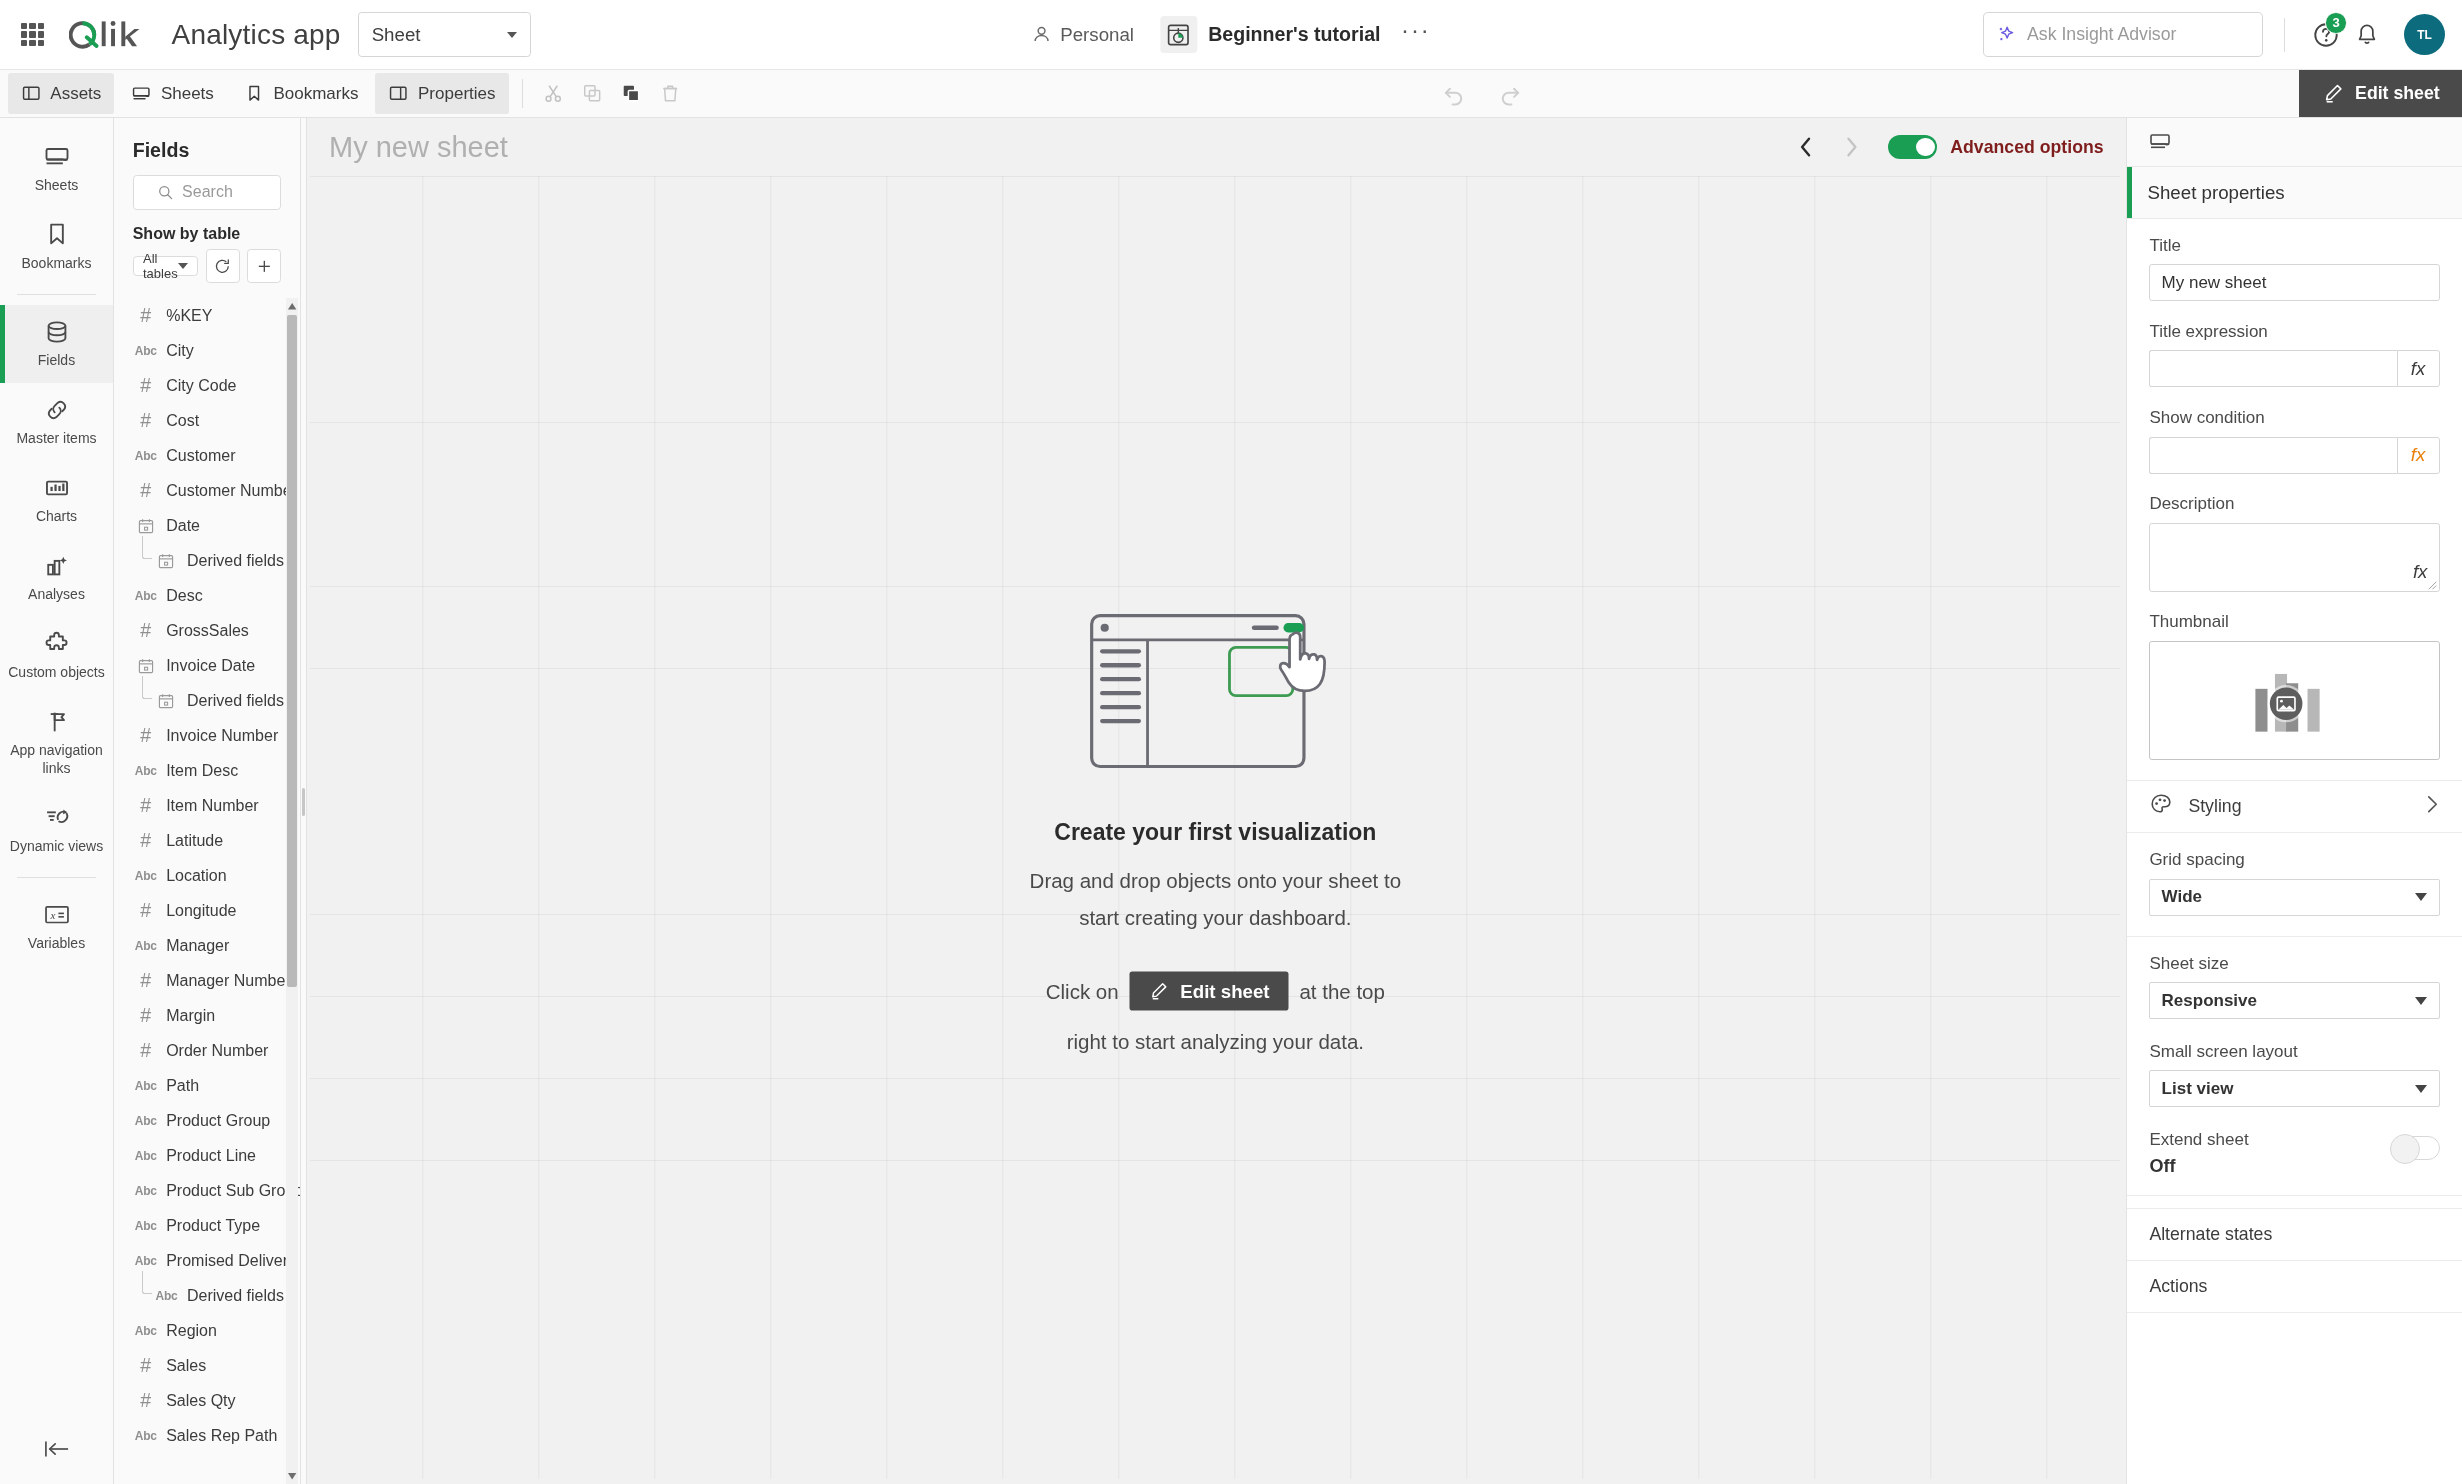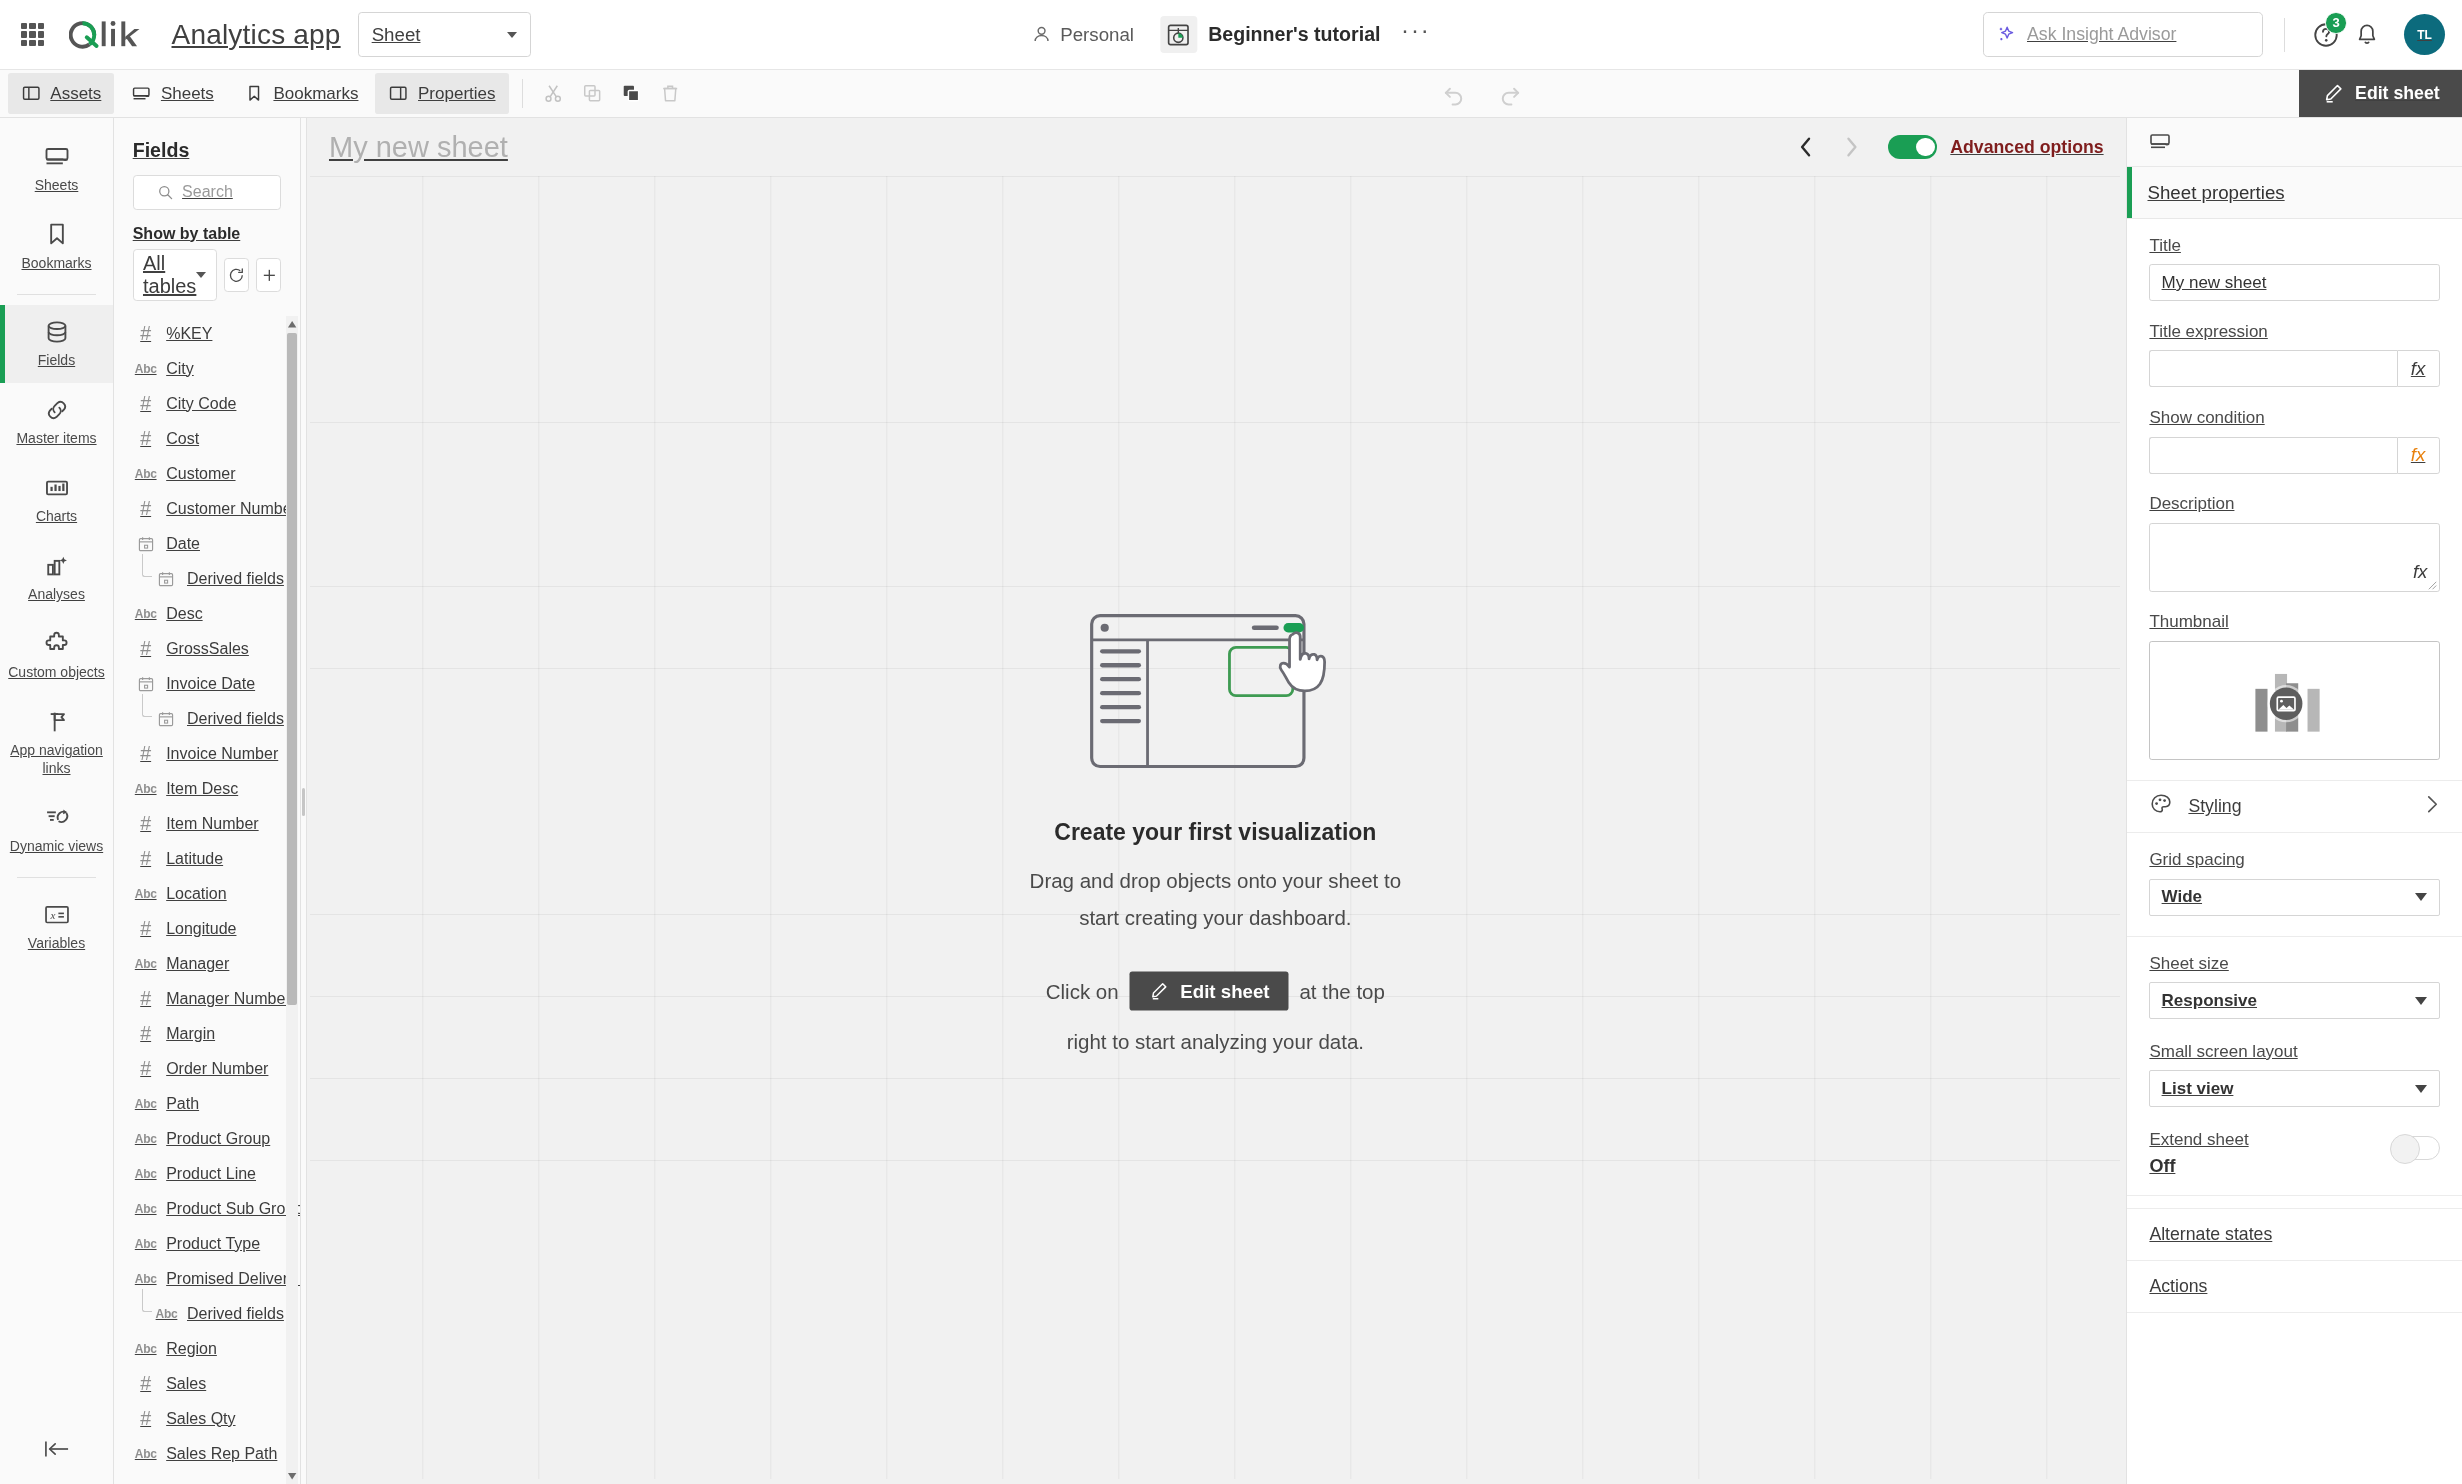--- a/index.html
+++ b/index.html
@@ -3,21 +3,21 @@
 <meta charset="utf-8">
 <style>
   * { box-sizing: border-box; margin: 0; padding: 0; }
   html, body {
     width: 2462px; height: 1485px;
     font-family: "Liberation Sans", sans-serif;
     background: #ffffff;
     overflow: hidden;
     color: #404040;
   }
-  .app { position: relative; width: 2462px; height: 1485px; display: flex; flex-direction: column; text-decoration: underline; }
+  .app { position: relative; width: 2462px; height: 1485px; display: flex; flex-direction: column; }
 
   
   .topbar {
     height: 70px; flex: none;
     display: flex; align-items: center;
     background: #ffffff;
     border-bottom: 0.9px solid #e6e6e6;
     position: relative;
   }
   .grid-icon { width: 24px; height: 24px; display: grid; grid-template-columns: repeat(3,1fr); grid-template-rows: repeat(3,1fr); gap: 2.8px; margin-left: 20.5px; cursor: pointer; }
@@ -107,23 +107,23 @@
   .assets-head { padding: 20.5px 18.7px 0 18.7px; }
   .assets-title { font-size: 19.6px; font-weight: bold; color: #2b2b2b; margin-bottom: 13px; }
   .search-box {
     height: 35px; border: 0.9px solid #dcdcdc; border-radius: 3.7px; background:#fff;
     display: flex; align-items: center; gap: 8.4px; padding: 0 23px; cursor: text;
   }
   .search-box .ph { color: #9a9a9a; font-size: 16px; }
   .showby-label { font-size: 16px; font-weight: bold; color: #2b2b2b; margin: 15px 0 6.5px; }
   .showby-row { display: flex; gap: 7.5px; align-items: center; }
   .showby-select {
-    flex: 1; height: 52px; border: 0.9px solid #dcdcdc; border-radius: 3.7px; background:#fff;
+    flex: 1; height: 20px; border: 0.9px solid #dcdcdc; border-radius: 3.7px; background:#fff;
     display: flex; align-items: center; justify-content: space-between; padding: 0 9.3px;
-    font-size: 20px; color: #3c3c3c; cursor: pointer;
+    font-size: 13px; color: #3c3c3c; cursor: pointer;
   }
   .sq-btn { width: 34px; height: 34px; border: 0.9px solid #dcdcdc; border-radius: 3.7px; background: #fff;
     display: flex; align-items: center; justify-content: center; cursor: pointer; }
   .field-list { flex: 1; overflow: hidden; position: relative; margin-top: 15px; }
   .fl-inner { padding-left: 9.3px; }
   .field-row {
     display: flex; align-items: center; gap: 9.3px; height: 35px;
     padding-left: 11.2px; font-size: 16px; color: #3c3c3c; cursor: pointer; white-space: nowrap;
   }
   .field-row.derived { padding-left: 32px; position: relative; }

